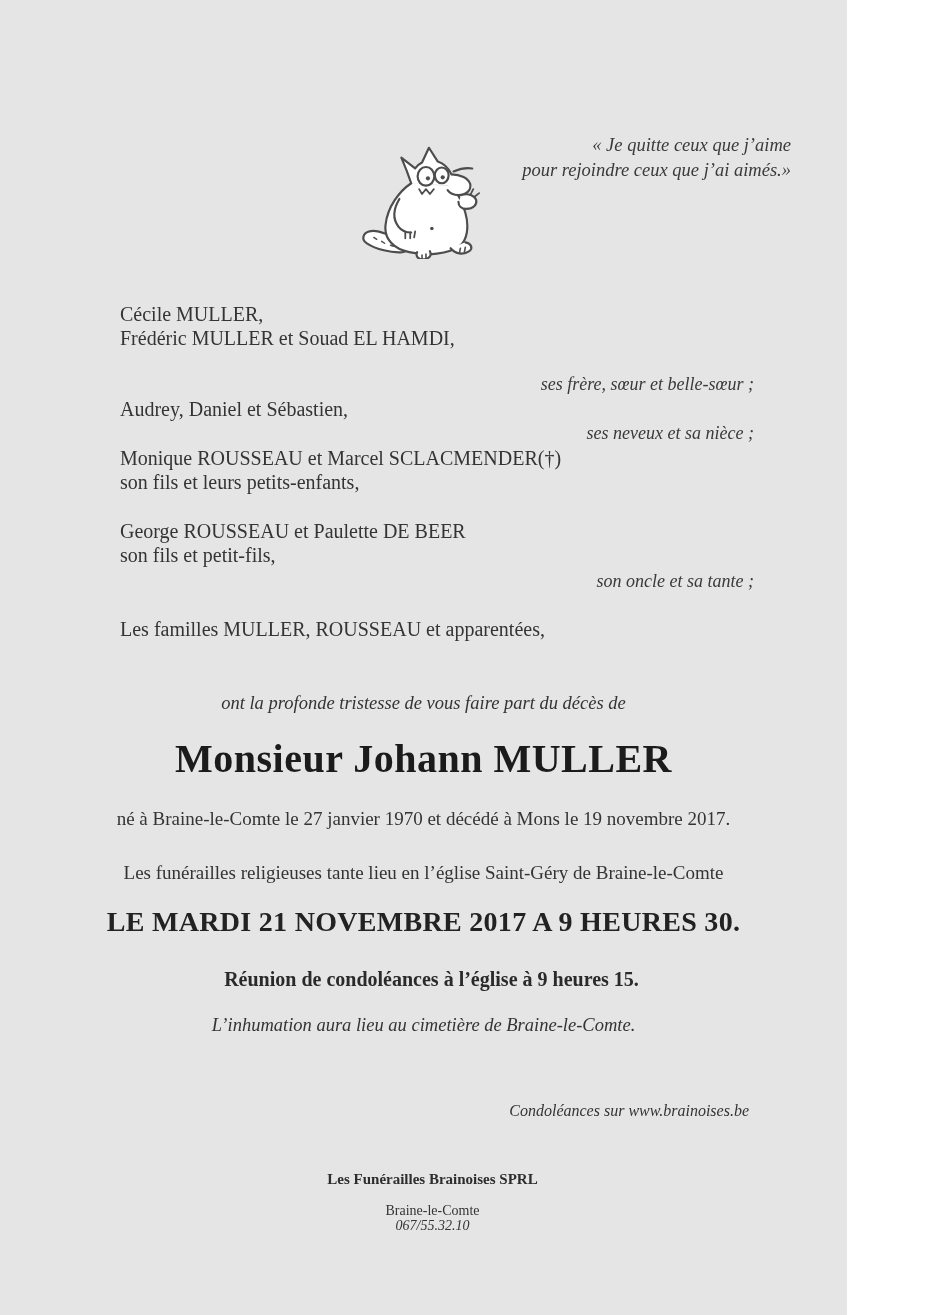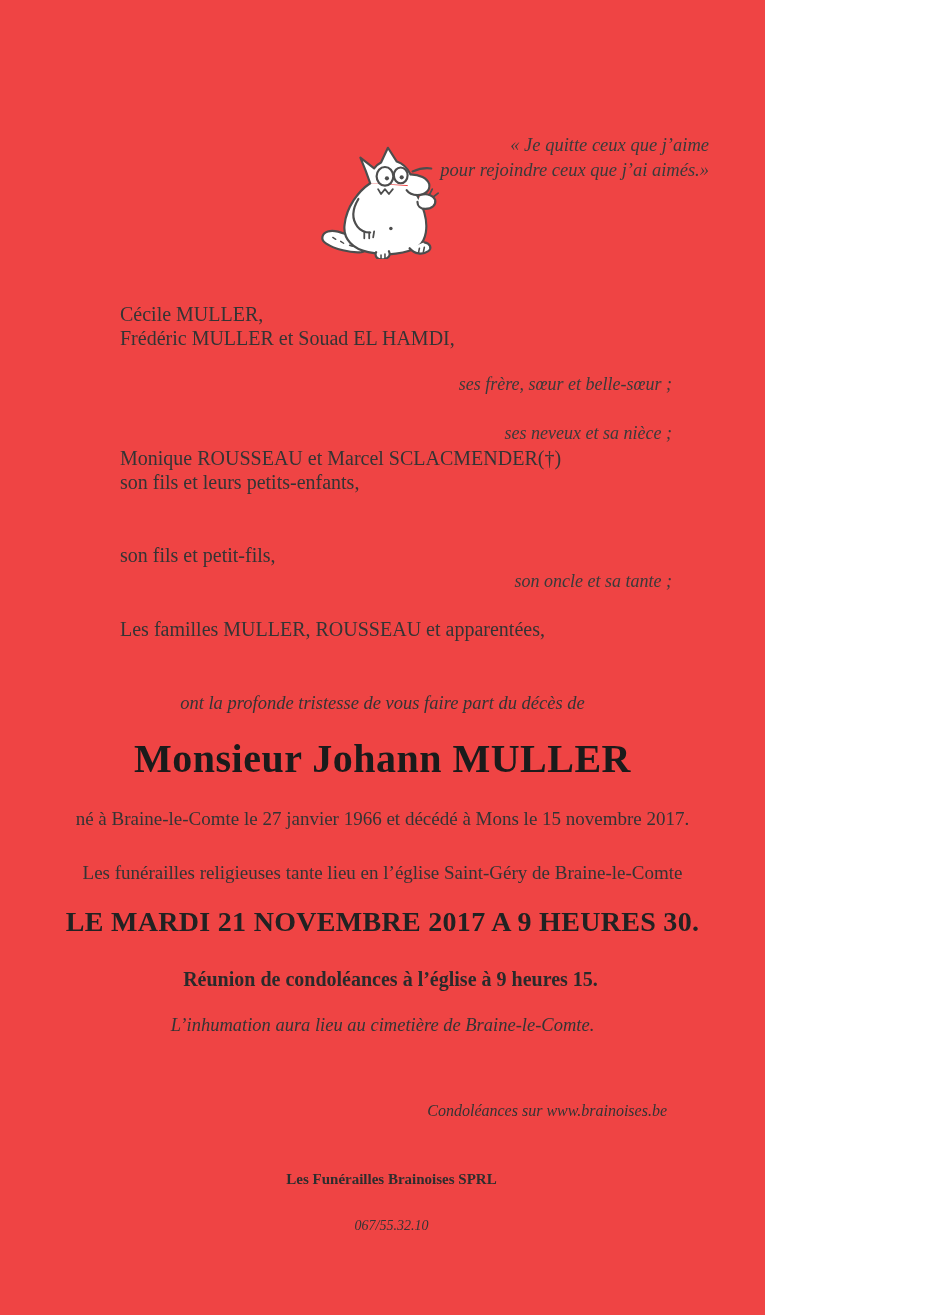--- a/index.html
+++ b/index.html
@@ -5,22 +5,22 @@
 <style>
   * { margin: 0; padding: 0; box-sizing: border-box; }
   html, body { background: #ffffff; }
   body {
     width: 931px; height: 1315px;
     font-family: "Liberation Serif", serif;
     color: #333333;
   }
   .page {
     position: relative;
-    width: 765px; height: 1315px;
-    background: #ef4444;
+    width: 847px; height: 1315px;
+    background: #e5e5e5;
     overflow: hidden;
   }
   .line {
     position: absolute;
     white-space: nowrap;
     font-size: 20px;
     line-height: 24px;
     color: #343434;
   }
   .left   { left: 120px; }
@@ -112,35 +112,38 @@
 
   <div class="quote-block">
     <div>« Je quitte ceux que j’aime</div>
     <div>pour rejoindre ceux que j’ai aimés.»</div>
   </div>
 
   <div class="line left" style="top:302px">Cécile MULLER,</div>
   <div class="line left" style="top:326px">Frédéric MULLER et Souad EL HAMDI,</div>
   <div class="line right relation" style="top:372px">ses frère, sœur et belle-sœur ;</div>
 
+  <div class="line left" style="top:397px">Audrey, Daniel et Sébastien,</div>
   <div class="line right relation" style="top:421px">ses neveux et sa nièce ;</div>
 
   <div class="line left" style="top:446px">Monique ROUSSEAU et Marcel SCLACMENDER(†)</div>
   <div class="line left" style="top:470px">son fils et leurs petits-enfants,</div>
 
+  <div class="line left" style="top:519px">George ROUSSEAU et Paulette DE BEER</div>
   <div class="line left" style="top:543px">son fils et petit-fils,</div>
   <div class="line right relation" style="top:569px">son oncle et sa tante ;</div>
 
   <div class="line left" style="top:617px">Les familles MULLER, ROUSSEAU et apparentées,</div>
 
   <div class="line center deceased-title" style="top:738px">Monsieur Johann MULLER</div>
   <div class="line center italic intro" style="top:691px">ont la profonde tristesse de vous faire part du décès de</div>
-  <div class="line center body-center" style="top:807px">né à Braine-le-Comte le 27 janvier 1966 et décédé à Mons le 15 novembre 2017.</div>
+  <div class="line center body-center" style="top:807px">né à Braine-le-Comte le 27 janvier 1970 et décédé à Mons le 19 novembre 2017.</div>
   <div class="line center body-center" style="top:861px">Les funérailles religieuses tante lieu en l’église Saint-Géry de Braine-le-Comte</div>
   <div class="line center datetime" style="top:910px">LE MARDI 21 NOVEMBRE 2017 A 9 HEURES 30.</div>
   <div class="line center meeting" style="top:967px">Réunion de condoléances à l’église à 9 heures 15.</div>
   <div class="line center burial" style="top:1013px">L’inhumation aura lieu au cimetière de Braine-le-Comte.</div>
 
   <div class="line condolences-web" style="top:1099px">Condoléances sur www.brainoises.be</div>
   <div class="line center footer-name footer-shift" style="top:1167px">Les Funérailles Brainoises SPRL</div>
+  <div class="line center footer-city footer-shift" style="top:1199px">Braine-le-Comte</div>
   <div class="line center footer-phone footer-shift" style="top:1214px">067/55.32.10</div>
 
 </div>
 
 </body></html>

